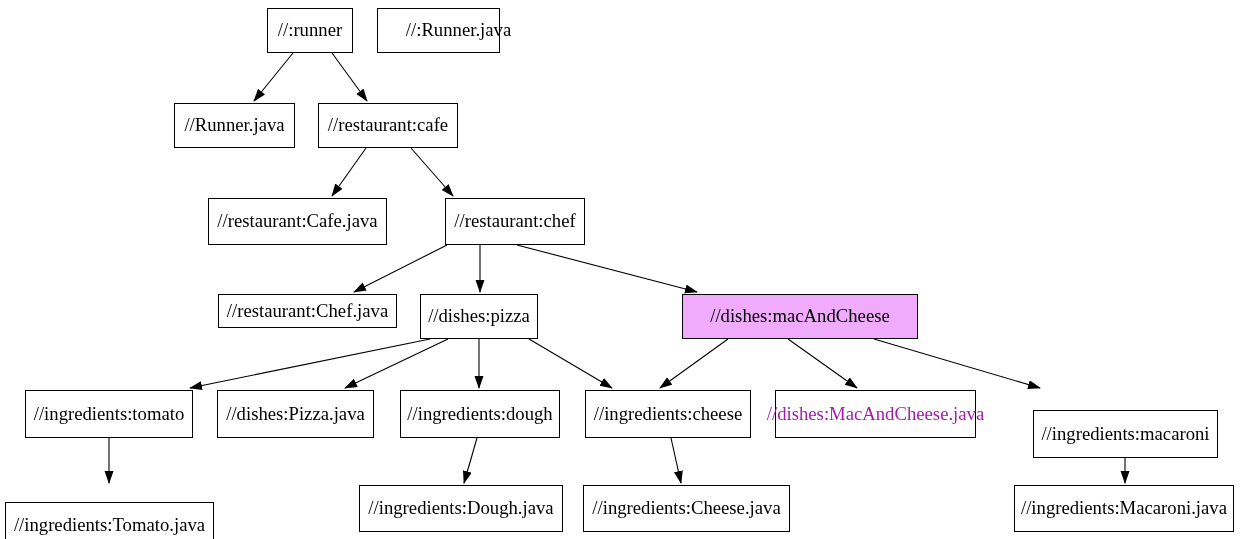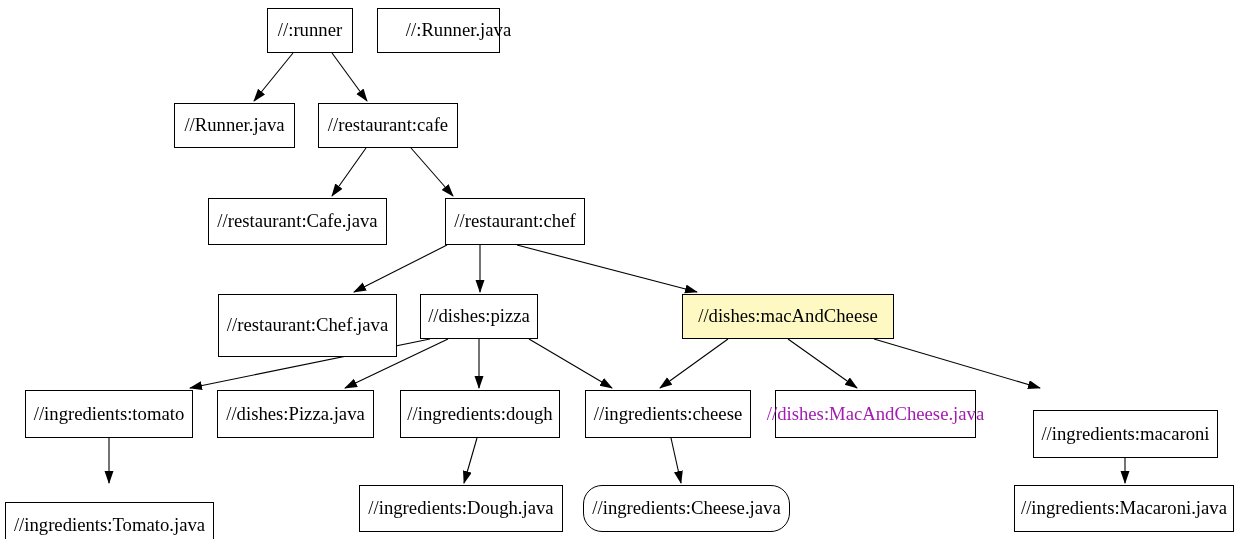--- a/index.html
+++ b/index.html
@@ -73,27 +73,27 @@
         <line x1="1125" y1="438" x2="1125" y2="483" class="edge-line" stroke="#000000" marker-end="url(#arrowhead)"></line>
       </g>
   </svg>
   <div id="node-layer">
       <div class="graph-node" style="left: 267px; top: 8px; width: 86px; height: 45px; background: rgb(255, 255, 255); border-color: rgb(0, 0, 0); color: rgb(0, 0, 0);">//:runner</div>
       <div class="graph-node" style="left: 377px; top: 8px; width: 123px; height: 45px; background: rgb(255, 255, 255); border-color: rgb(0, 0, 0); color: rgb(0, 0, 0); padding-left: 40px;">//:Runner.java</div>
       <div class="graph-node" style="left: 174px; top: 103px; width: 121px; height: 45px; background: rgb(255, 255, 255); border-color: rgb(0, 0, 0); color: rgb(0, 0, 0);">//Runner.java</div>
       <div class="graph-node" style="left: 318px; top: 103px; width: 140px; height: 45px; background: rgb(255, 255, 255); border-color: rgb(0, 0, 0); color: rgb(0, 0, 0);">//restaurant:cafe</div>
       <div class="graph-node" style="left: 208px; top: 198px; width: 179px; height: 47px; background: rgb(255, 255, 255); border-color: rgb(0, 0, 0); color: rgb(0, 0, 0);">//restaurant:Cafe.java</div>
       <div class="graph-node" style="left: 410px; top: 198px; width: 140px; height: 47px; background: rgb(255, 255, 255); border-color: rgb(0, 0, 0); color: rgb(0, 0, 0); margin-left: 35px;">//restaurant:chef</div>
-      <div class="graph-node" style="left: 218px; top: 294px; width: 179px; height: 63px; background: rgb(255, 255, 255); border-color: rgb(0, 0, 0); color: rgb(0, 0, 0);">//restaurant:Chef.java</div>
+      <div class="graph-node" style="left: 218px; top: 294px; width: 179px; height: 34px; background: rgb(255, 255, 255); border-color: rgb(0, 0, 0); color: rgb(0, 0, 0);">//restaurant:Chef.java</div>
       <div class="graph-node" style="left: 420px; top: 294px; width: 118px; height: 45px; background: rgb(255, 255, 255); border-color: rgb(0, 0, 0); color: rgb(0, 0, 0);">//dishes:pizza</div>
-      <div class="graph-node" style="left: 682px; top: 294px; width: 212px; height: 45px; background: #fef9c3; border-color: rgb(0, 0, 0); color: rgb(0, 0, 0);">//dishes:macAndCheese</div>
+      <div class="graph-node" style="left: 682px; top: 294px; width: 236px; height: 45px; background: #f0abfc; border-color: rgb(0, 0, 0); color: rgb(0, 0, 0);">//dishes:macAndCheese</div>
       <div class="graph-node" style="left: 25px; top: 390px; width: 168px; height: 48px; background: rgb(255, 255, 255); border-color: rgb(0, 0, 0); color: rgb(0, 0, 0);">//ingredients:tomato</div>
       <div class="graph-node" style="left: 217px; top: 390px; width: 157px; height: 48px; background: rgb(255, 255, 255); border-color: rgb(0, 0, 0); color: rgb(0, 0, 0);">//dishes:Pizza.java</div>
       <div class="graph-node" style="left: 400px; top: 390px; width: 160px; height: 48px; background: rgb(255, 255, 255); border-color: rgb(0, 0, 0); color: rgb(0, 0, 0);">//ingredients:dough</div>
       <div class="graph-node" style="left: 585px; top: 390px; width: 166px; height: 48px; background: rgb(255, 255, 255); border-color: rgb(0, 0, 0); color: rgb(0, 0, 0);">//ingredients:cheese</div>
       <div class="graph-node" style="left: 775px; top: 390px; width: 201px; height: 48px; background: rgb(255, 255, 255); border-color: rgb(0, 0, 0); color: #a21caf;">//dishes:MacAndCheese.java</div>
       <div class="graph-node" style="left: 1033px; top: 410px; width: 185px; height: 48px; background: rgb(255, 255, 255); border-color: rgb(0, 0, 0); color: rgb(0, 0, 0);">//ingredients:macaroni</div>
       <div class="graph-node" style="left: 5px; top: 485px; width: 209px; height: 47px; background: rgb(255, 255, 255); border-color: rgb(0, 0, 0); color: rgb(0, 0, 0); margin-top: 17px;">//ingredients:Tomato.java</div>
       <div class="graph-node" style="left: 359px; top: 485px; width: 204px; height: 47px; background: rgb(255, 255, 255); border-color: rgb(0, 0, 0); color: rgb(0, 0, 0);">//ingredients:Dough.java</div>
-      <div class="graph-node" style="left: 583px; top: 485px; width: 207px; height: 47px; background: rgb(255, 255, 255); border-color: rgb(0, 0, 0); color: rgb(0, 0, 0); border-radius: 19px;">//ingredients:Cheese.java</div>
+      <div class="graph-node" style="left: 583px; top: 485px; width: 207px; height: 47px; background: rgb(255, 255, 255); border-color: rgb(0, 0, 0); color: rgb(0, 0, 0);">//ingredients:Cheese.java</div>
       <div class="graph-node" style="left: 1014px; top: 485px; width: 220px; height: 47px; background: rgb(255, 255, 255); border-color: rgb(0, 0, 0); color: rgb(0, 0, 0);">//ingredients:Macaroni.java</div>
     </div>
 </div>
 
 </body></html>

